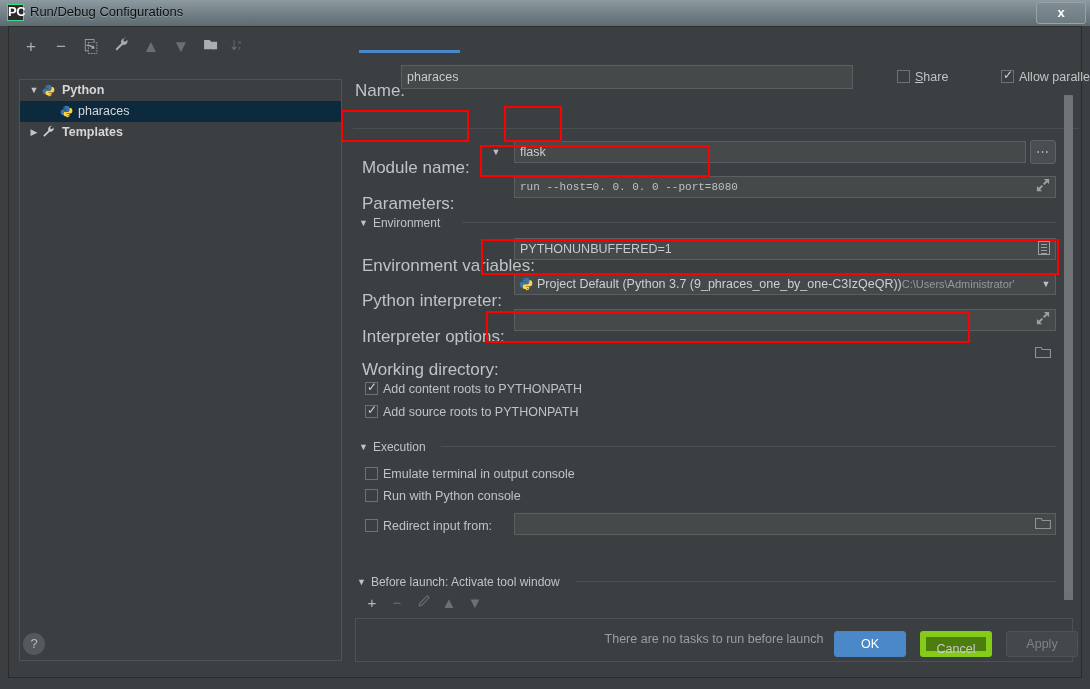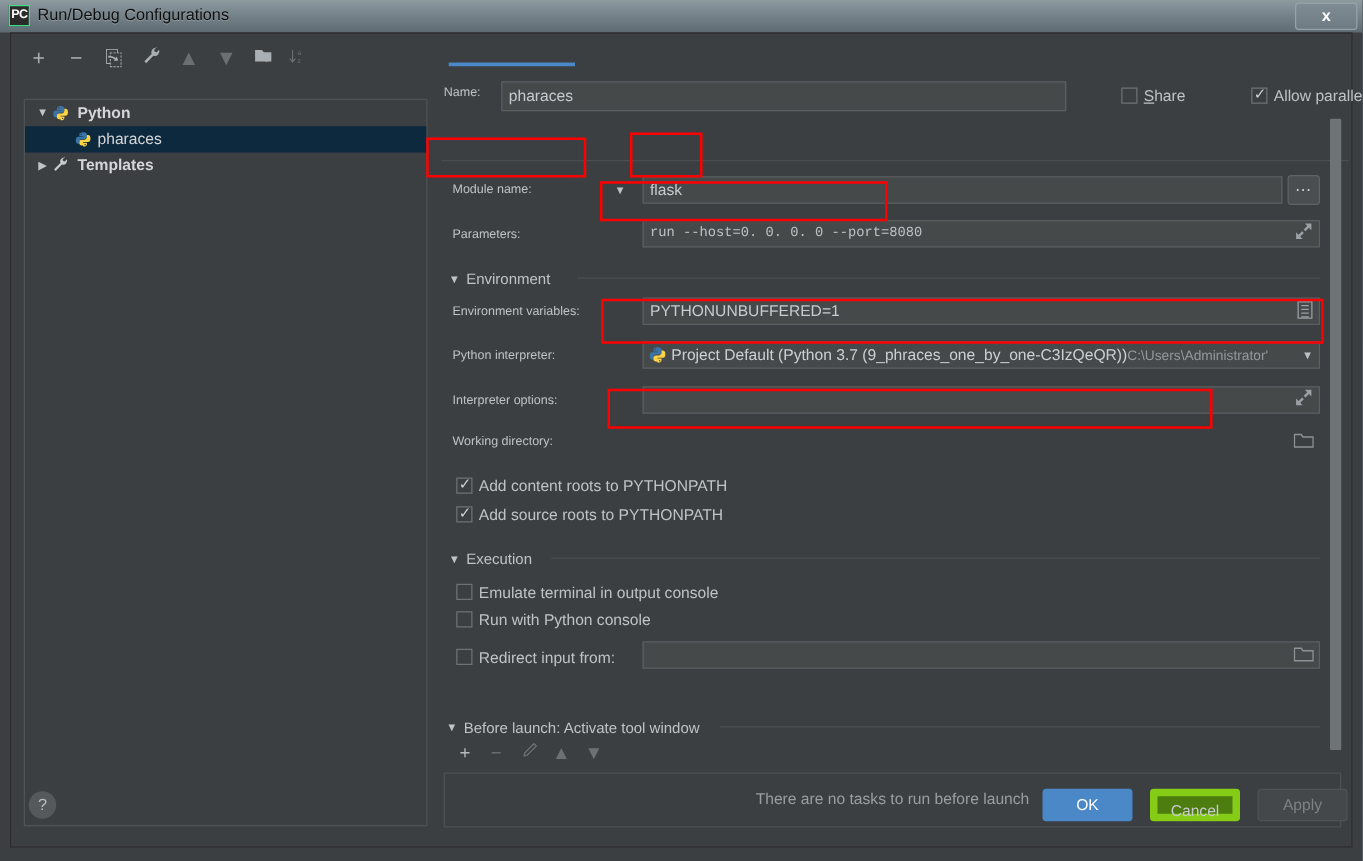--- a/index.html
+++ b/index.html
@@ -26,21 +26,21 @@
   
   #titlebar {
     position: absolute; left: 0; top: 0; width: 1090px; height: 26px;
     background: linear-gradient(180deg,#8d9aa0 0%, #7b888f 35%, #6b7880 70%, #5e6b73 100%);
     box-sizing: border-box;
   }
   #title-icon {
     position: absolute; left: 7px; top: 4px; width: 17px; height: 17px;
     background: #2b2b2b; border: 1.5px solid #3ddc84;
     box-sizing: border-box;
-    color: #ffffff; font-size: 10px; font-weight: bold;
+    color: #ffffff; font-size: 13px; font-weight: bold;
     line-height: 14px; text-align: center;
     letter-spacing: -0.5px;
     font-family: "Liberation Sans", sans-serif;
   }
   #title-text {
     position: absolute; left: 30px; top: 4px;
     font-size: 13px; color: #0e0e0e;
     text-shadow: 0 1px 0 rgba(255,255,255,0.25);
     white-space: nowrap;
   }
@@ -98,21 +98,21 @@
     position: absolute; top: 4px; width: 13px; height: 13px;
   }
   .pyicon svg { display: block; }
   .treelabel { position: absolute; top: 0; }
   .bold { font-weight: bold; }
 
   
   #right { position: absolute; left: 340px; top: 0; width: 734px; height: 652px; }
 
   .lbl {
-    position: absolute; font-size: 10px; color: #bfc3c5; white-space: nowrap;
+    position: absolute; font-size: 17px; color: #bfc3c5; white-space: nowrap; margin-top: 12px;
   }
   .field {
     position: absolute; box-sizing: border-box;
     background: #45494a; border: 1px solid #5a5f61;
     font-size: 12.5px; color: #c8cbcd;
     line-height: 20px; padding-left: 5px;
     white-space: nowrap; overflow: hidden;
   }
   .field.empty { color: #9a9ea1; }
   .field.mono { font-family: "Liberation Mono", monospace; font-size: 11px; color: #bdc1c3; }

